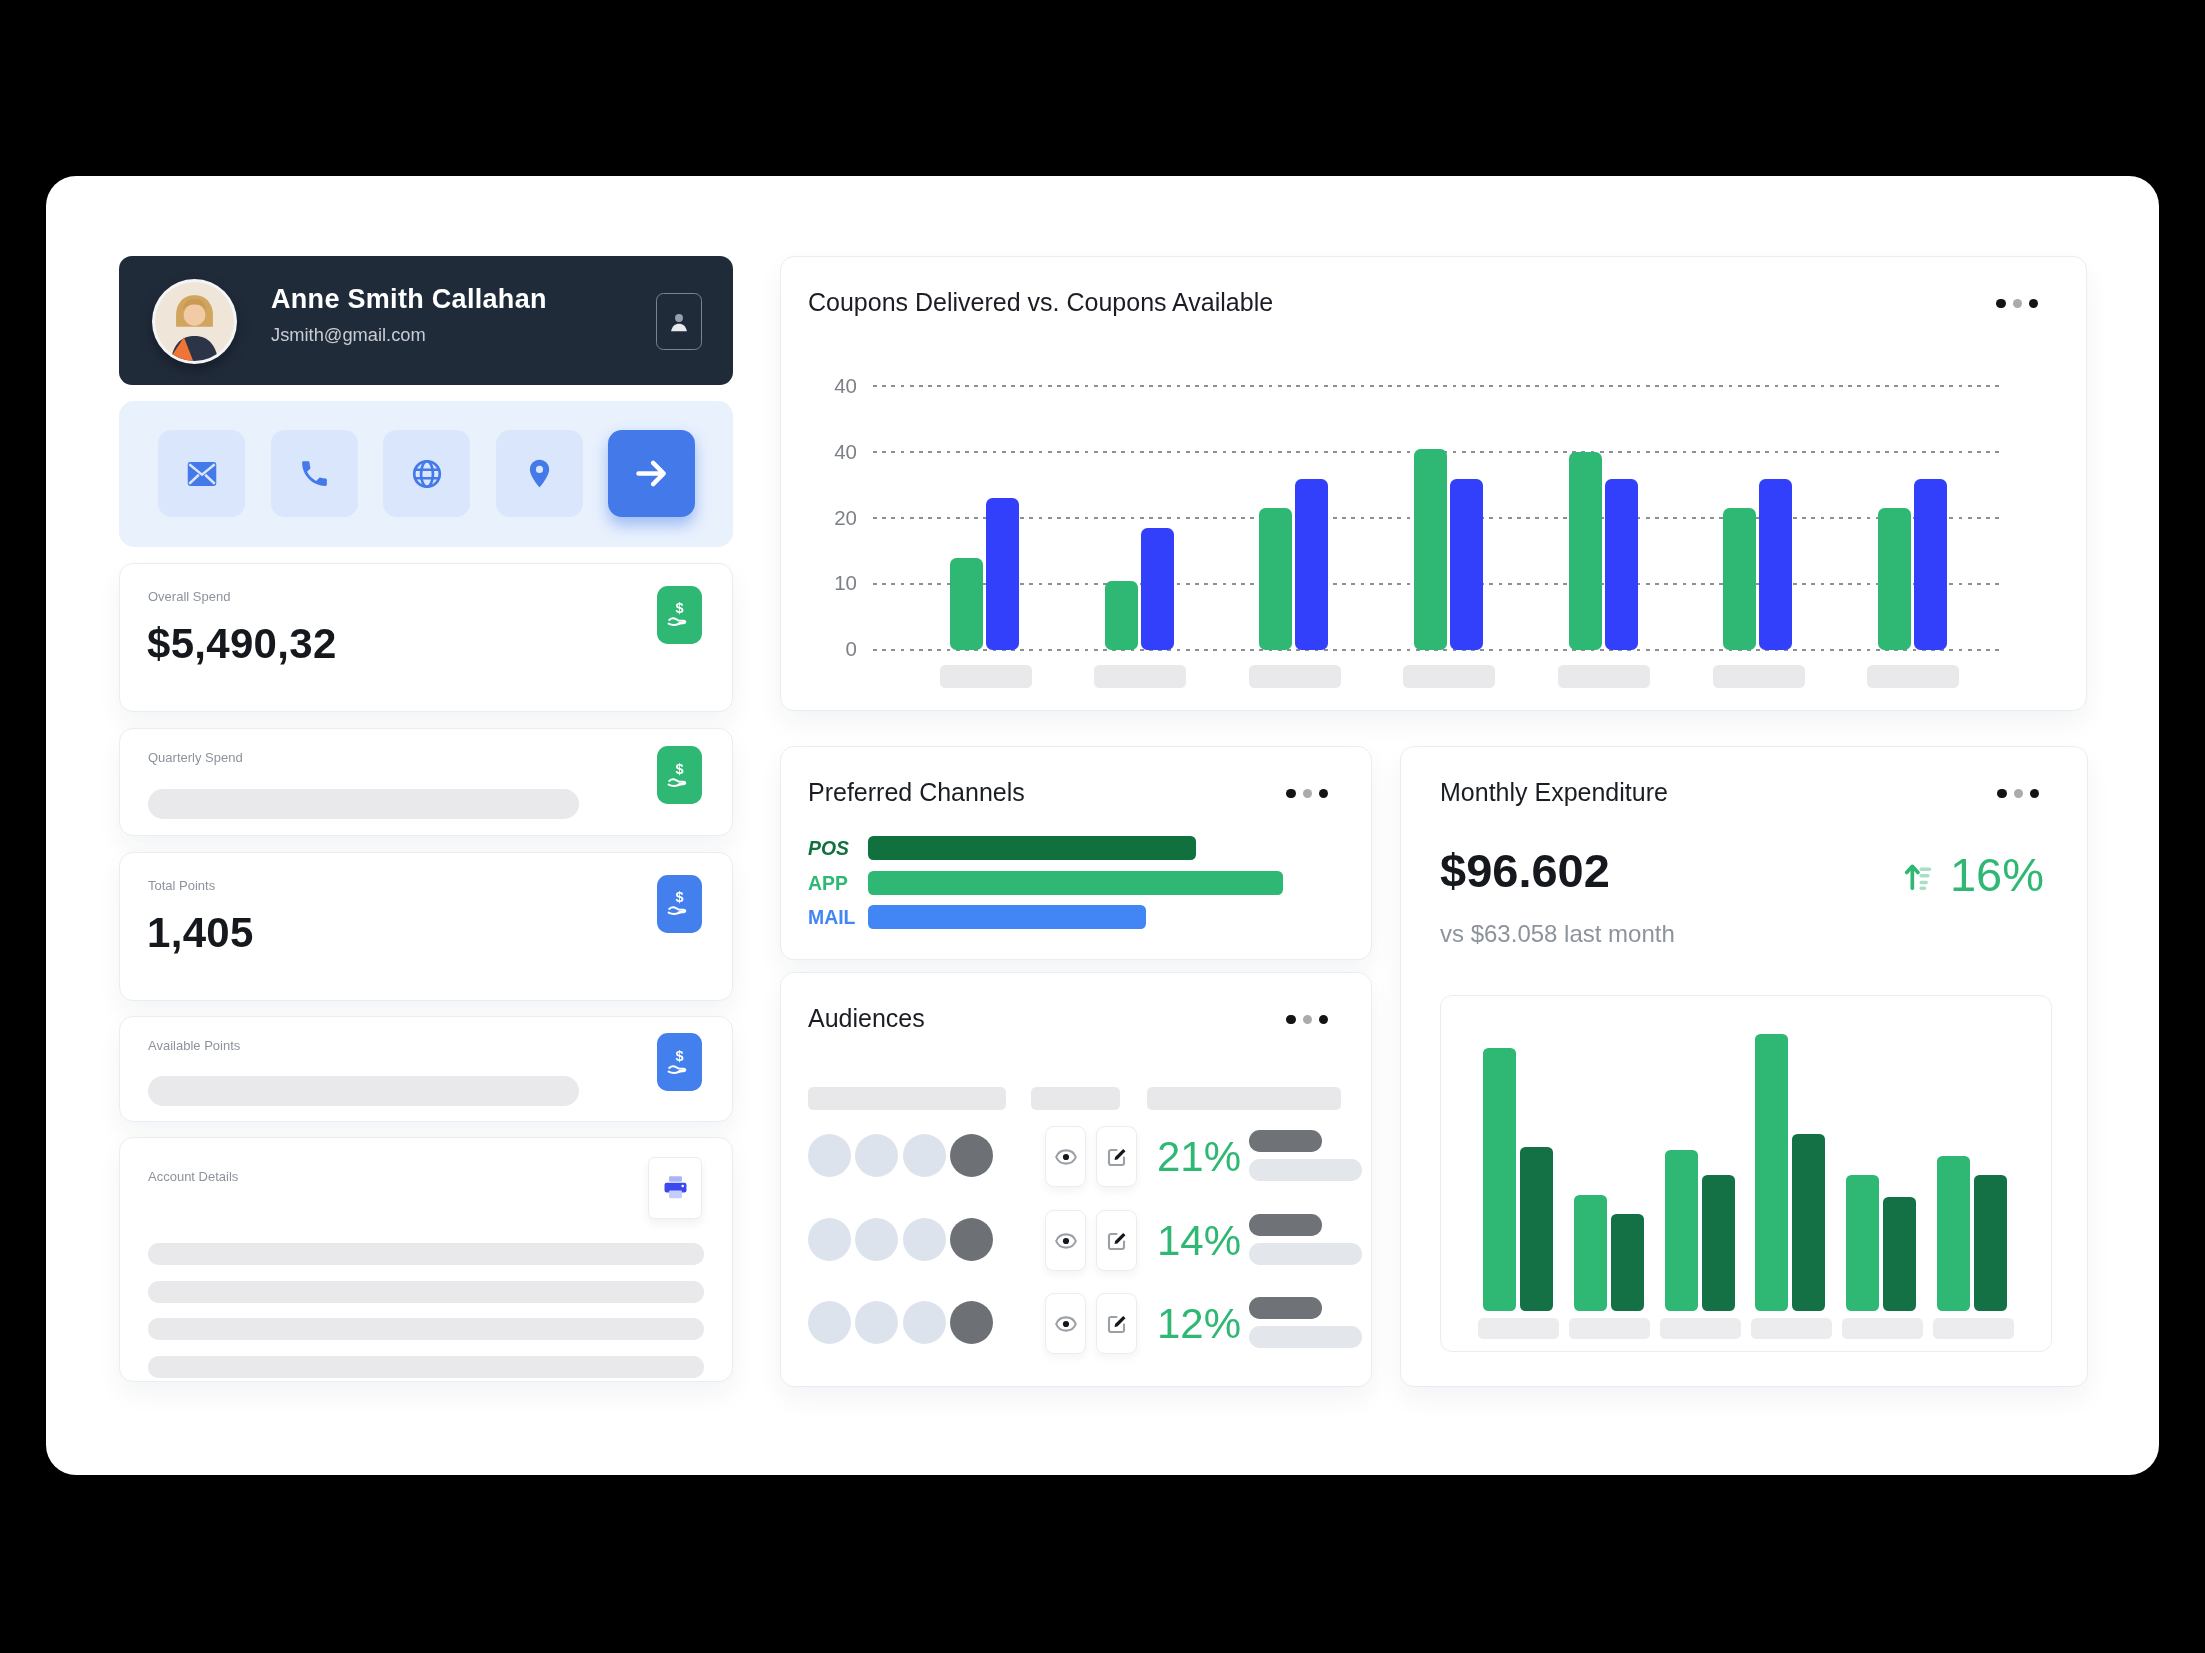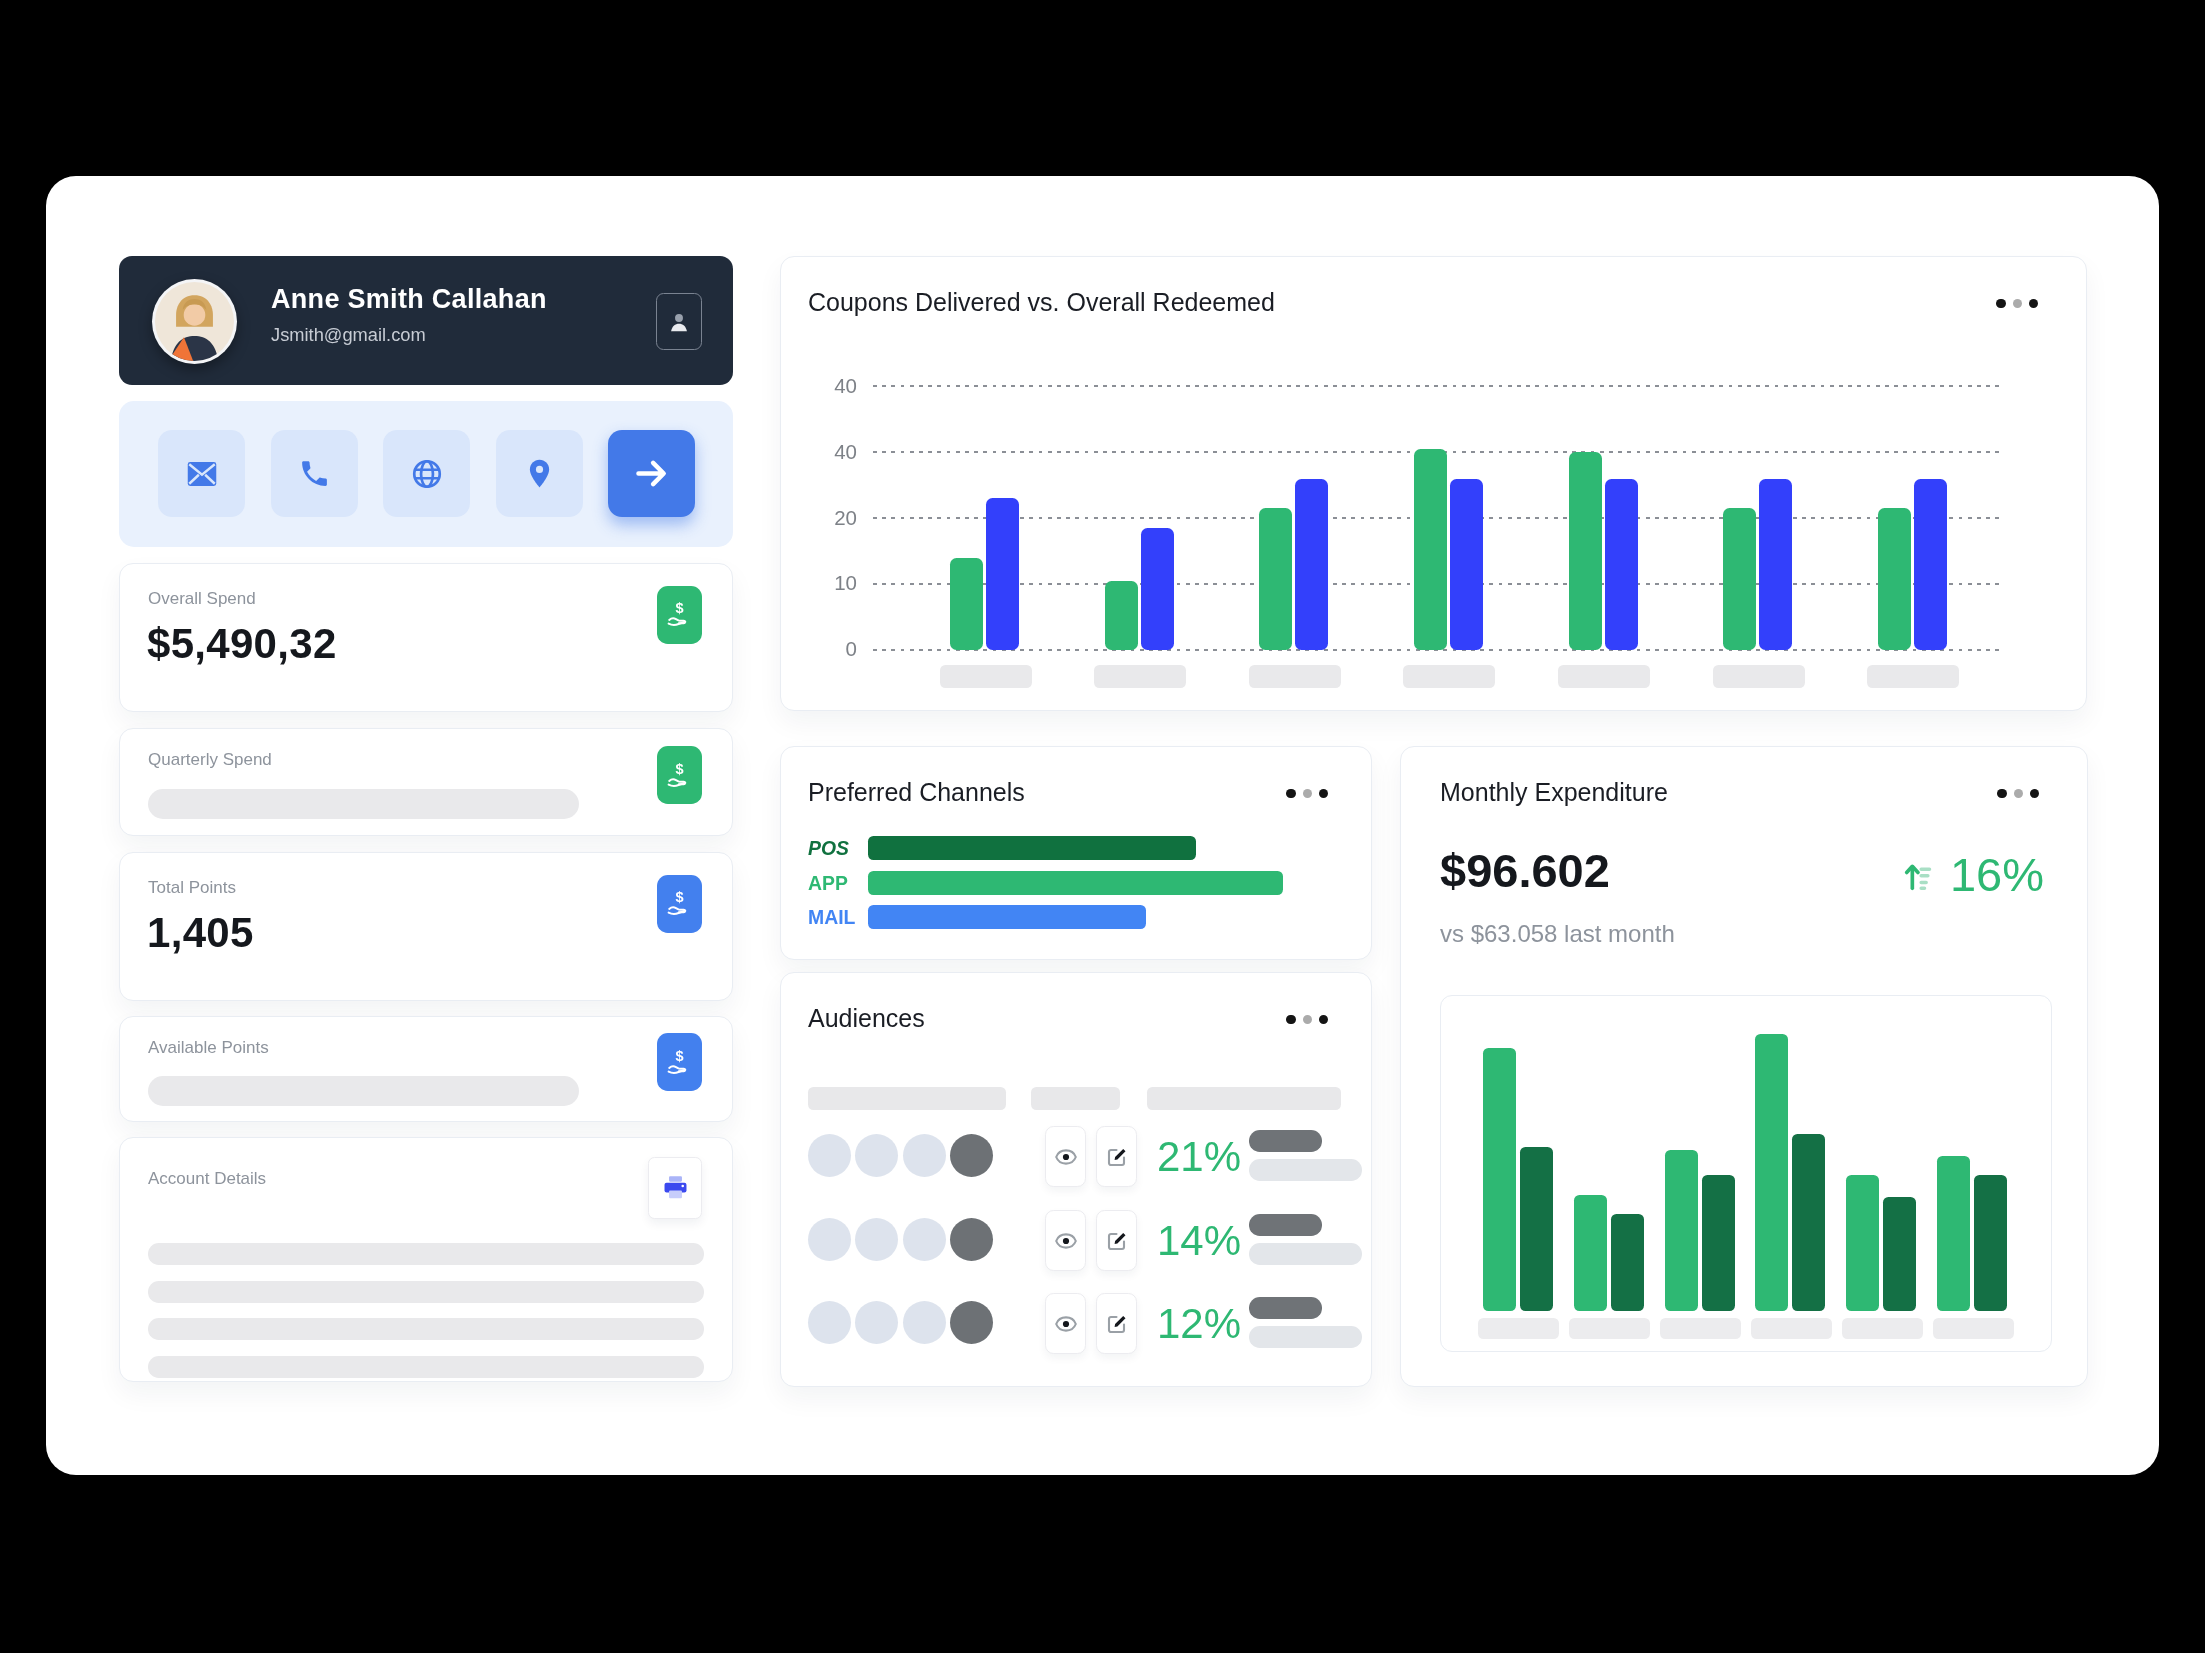--- a/index.html
+++ b/index.html
@@ -16,21 +16,21 @@
   .p-name{position:absolute;left:152px;top:28px;font-size:27px;font-weight:600;color:#fff;letter-spacing:0.3px;}
   .p-email{position:absolute;left:152px;top:68px;font-size:18.3px;color:#c7ccd4;}
   .badge-btn{position:absolute;right:31px;top:37px;width:44px;height:55px;border:1.6px solid #7a8391;
     border-radius:7.5px;display:flex;align-items:center;justify-content:center;}
   
   .contact{position:absolute;left:73px;top:225px;width:614px;height:146px;background:#e9f1fd;border-radius:15px;}
   .c-btn{position:absolute;top:29px;width:87px;height:87px;background:#d9e6fb;border-radius:14px;
     display:flex;align-items:center;justify-content:center;}
   .c-btn.primary{background:#4379e8;box-shadow:0 7.5px 15px rgba(67,121,232,.45);}
   
-  .stat-label{position:absolute;left:28px;top:25px;font-size:17px;color:#8d939c;}
+  .stat-label{position:absolute;left:28px;top:25px;font-size:13px;color:#8d939c;}
   .stat-value{position:absolute;left:27px;top:56px;font-size:42px;font-weight:600;color:#15181d;letter-spacing:0.3px;}
   .stat-bar{position:absolute;left:28px;width:431px;height:30px;border-radius:15px;background:#e9e9eb;}
   .stat-icon{position:absolute;right:30px;top:21.5px;width:45px;height:58px;border-radius:10.8px;
     display:flex;align-items:center;justify-content:center;}
   .acct-line{position:absolute;left:28px;right:28px;height:21.5px;border-radius:10.8px;background:#e9e9eb;}
   .print-btn{position:absolute;right:30px;top:19.4px;width:52px;height:60px;border:1.1px solid #ececf0;border-radius:6.5px;
     background:#fff;display:flex;align-items:center;justify-content:center;box-shadow:0 4.3px 9.7px rgba(25,35,60,.06);}
   
   .card-title{position:absolute;left:27px;top:31px;font-size:25px;font-weight:500;color:#1a1d24;}
   .dots{position:absolute;display:flex;gap:7px;align-items:center;}
@@ -188,21 +188,21 @@
           <rect x="7" y="13.6" width="10" height="6" rx="0.8" fill="#c7cdfb"></rect>
         </svg>
       </div>
       <div class="acct-line" style="top:105px"></div>
       <div class="acct-line" style="top:143px"></div>
       <div class="acct-line" style="top:180px"></div>
       <div class="acct-line" style="top:218px"></div>
     </div>
 
     <div class="card" style="left:734px;top:80px;width:1307px;height:455px">
-      <div class="card-title">Coupons Delivered vs. Overall Redeemed</div>
+      <div class="card-title">Coupons Delivered vs. Coupons Available</div>
       <div class="dots" style="right:48px;top:42px">
           <i style="background: rgb(20, 20, 20);"></i>
           <i style="background: rgb(171, 171, 171);"></i>
           <i style="background: rgb(20, 20, 20);"></i>
         </div>
       <div class="plot">
           <div class="gridline" style="top: 263px;"></div>
           <div class="ytick" style="top: 251px;">0</div>
           <div class="gridline" style="top: 197px;"></div>
           <div class="ytick" style="top: 185px;">10</div>

